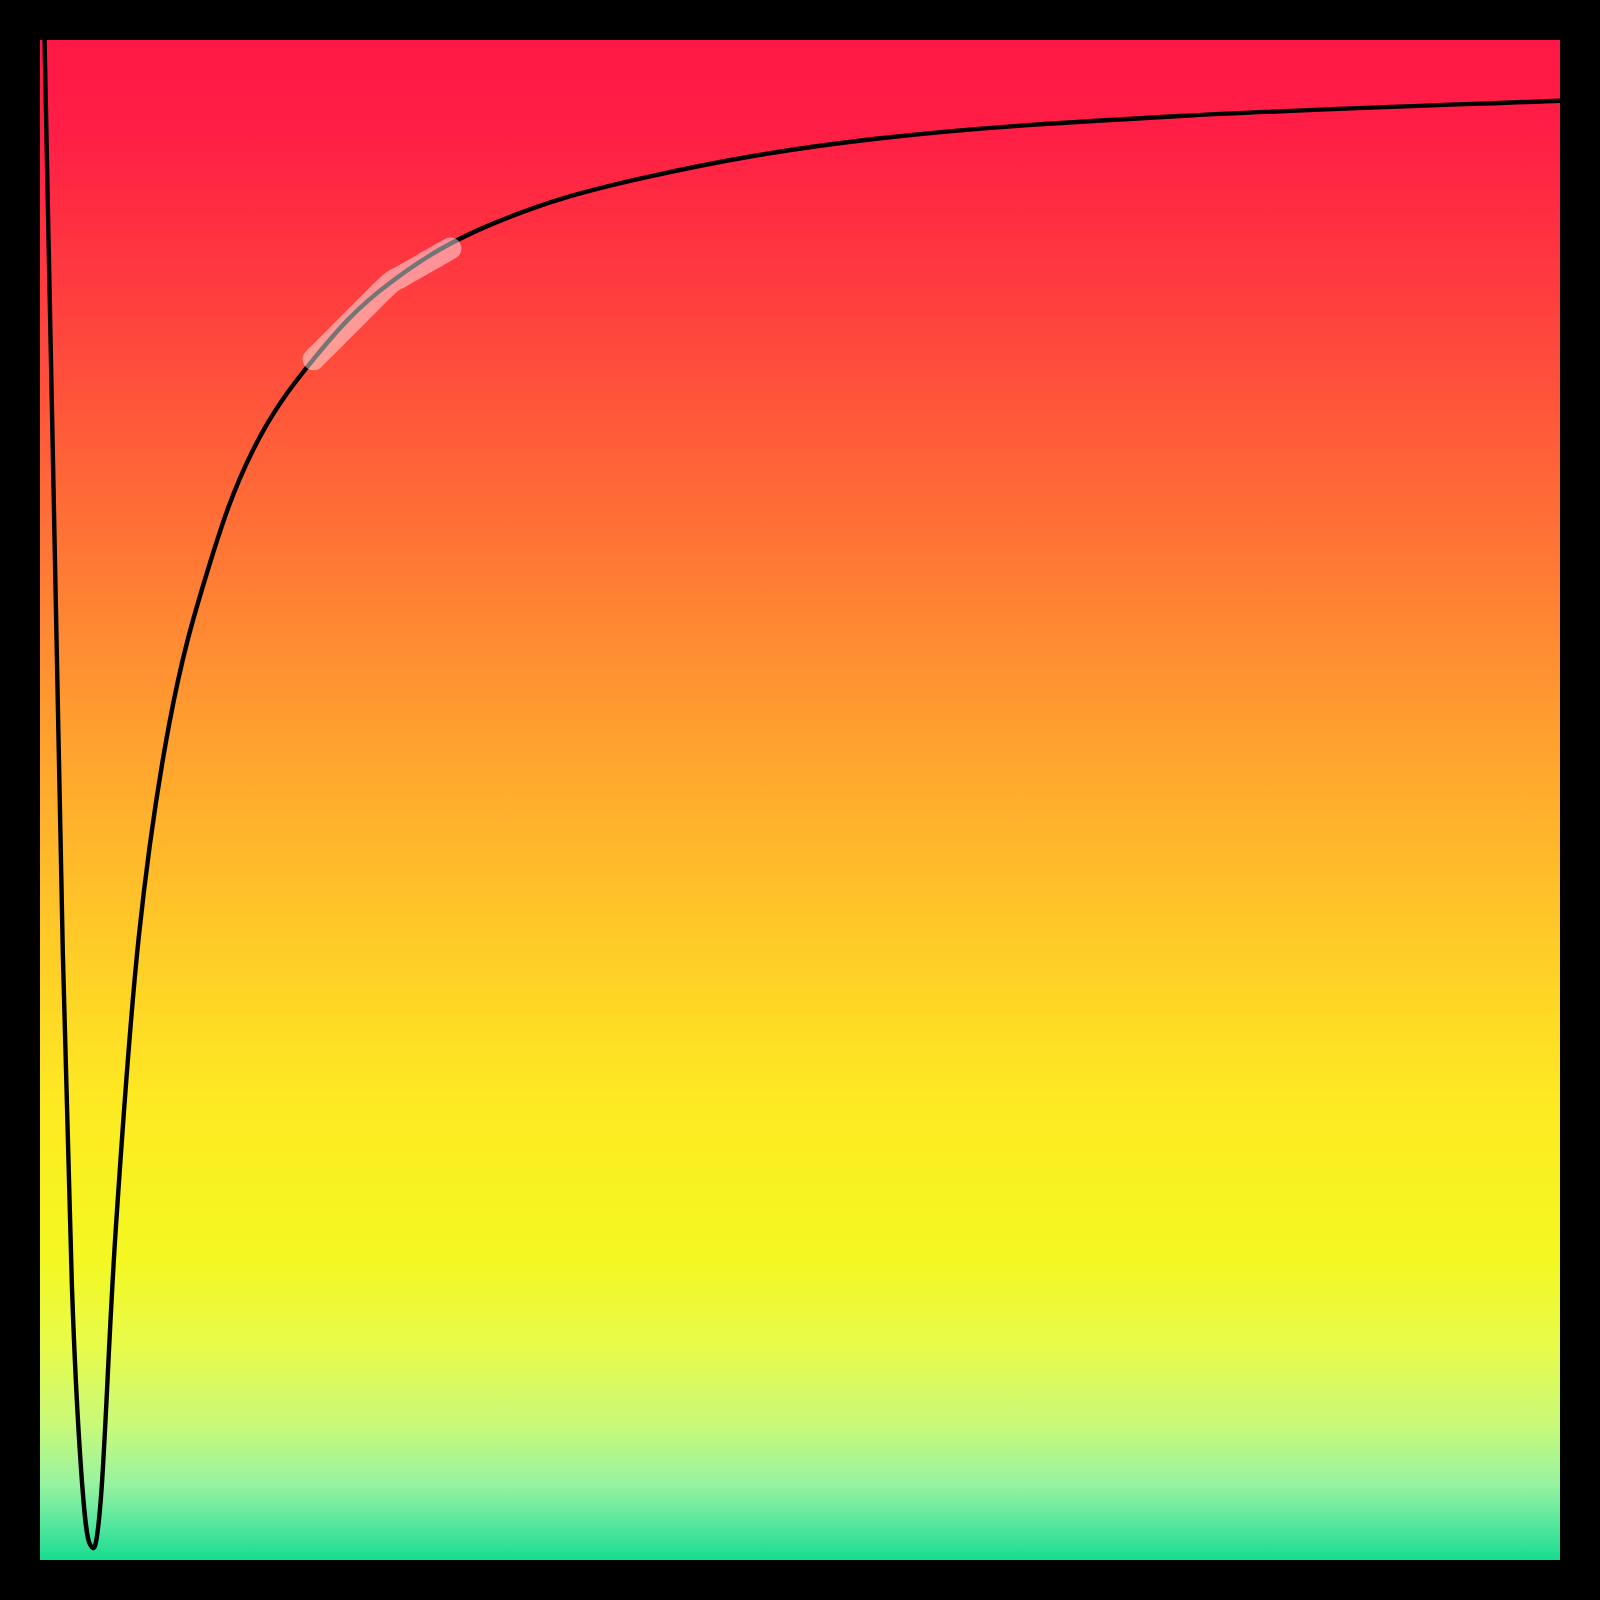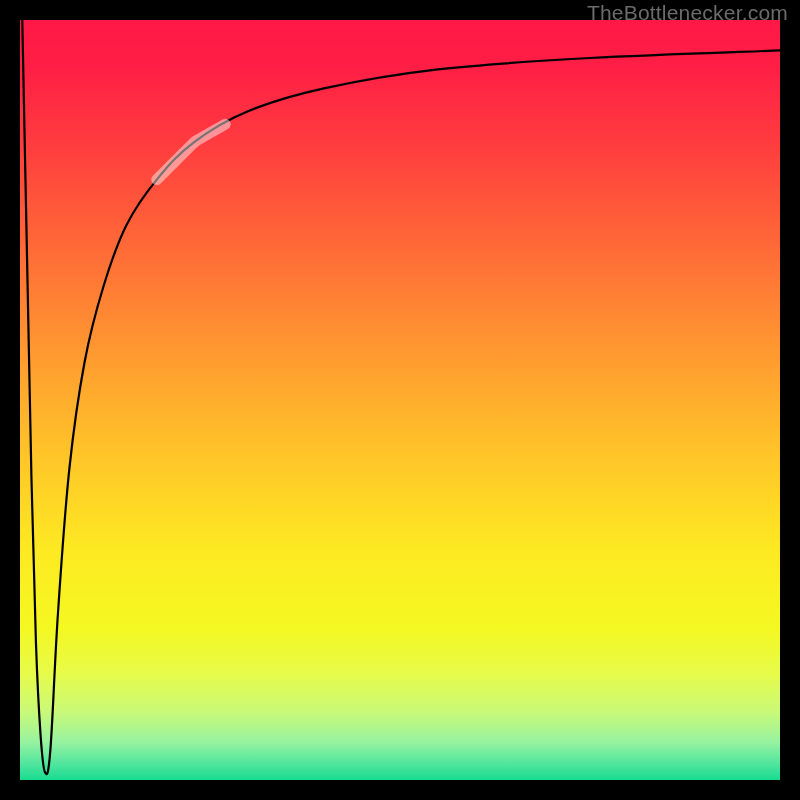--- a/index.html
+++ b/index.html
@@ -68,21 +68,20 @@
     letter-spacing: 0.2px;
     color: #6b6b6b;
     font-weight: 400;
     user-select: none;
   }
 </style>
 </head>
 <body>
 
 <div class="stage">
-  <div class="watermark">TheBottlenecker.com</div>
 
   <div class="plot-area">
     <svg class="curve-svg" viewBox="0 0 760 760" preserveAspectRatio="none">
       <path class="curve-main" d="M 2.28 0.00 C 3.10 41.04, 5.20 145.92, 6.84 228.00 C 8.48 310.08, 9.76 384.86, 11.40 456.00 C 13.04 527.14, 14.32 576.69, 15.96 623.20 C 17.60 669.71, 18.88 691.14, 20.52 714.40 C 22.16 737.66, 23.30 749.66, 25.08 752.40 C 26.86 755.14, 28.07 758.33, 30.40 729.60 C 32.73 700.87, 34.58 643.42, 38.00 592.80 C 41.42 542.18, 44.61 493.54, 49.40 448.40 C 54.19 403.26, 58.44 374.83, 64.60 342.00 C 70.76 309.17, 76.08 290.62, 83.60 266.00 C 91.12 241.38, 96.82 224.35, 106.40 205.20 C 115.98 186.05, 124.49 174.65, 136.80 159.60 C 149.11 144.55, 158.38 133.91, 174.80 121.60 C 191.22 109.29, 204.74 100.78, 228.00 91.20 C 251.26 81.62, 269.80 75.92, 304.00 68.40 C 338.20 60.88, 370.12 54.87, 418.00 49.40 C 465.88 43.93, 508.44 41.42, 570.00 38.00 C 631.56 34.58, 725.80 31.77, 760.00 30.40"></path>
       <path class="curve-highlight" d="M 136.80 159.60 C 137.68 158.72, 139.93 156.47, 141.69 154.71 C 143.44 152.96, 144.81 151.59, 146.57 149.83 C 148.33 148.07, 149.70 146.70, 151.46 144.94 C 153.22 143.18, 154.58 141.82, 156.34 140.06 C 158.10 138.30, 159.47 136.93, 161.23 135.17 C 162.99 133.41, 164.36 132.04, 166.11 130.29 C 167.87 128.53, 169.24 127.08, 171.00 125.40 C 172.76 123.72, 174.13 122.28, 175.89 120.98 C 177.64 119.68, 179.01 119.19, 180.77 118.19 C 182.53 117.18, 183.90 116.40, 185.66 115.40 C 187.42 114.39, 188.78 113.61, 190.54 112.60 C 192.30 111.60, 193.67 110.82, 195.43 109.81 C 197.19 108.81, 198.56 108.03, 200.31 107.02 C 202.07 106.02, 204.32 104.73, 205.20 104.23"></path>
     </svg>
   </div>
 </div>
 
 </body></html>

